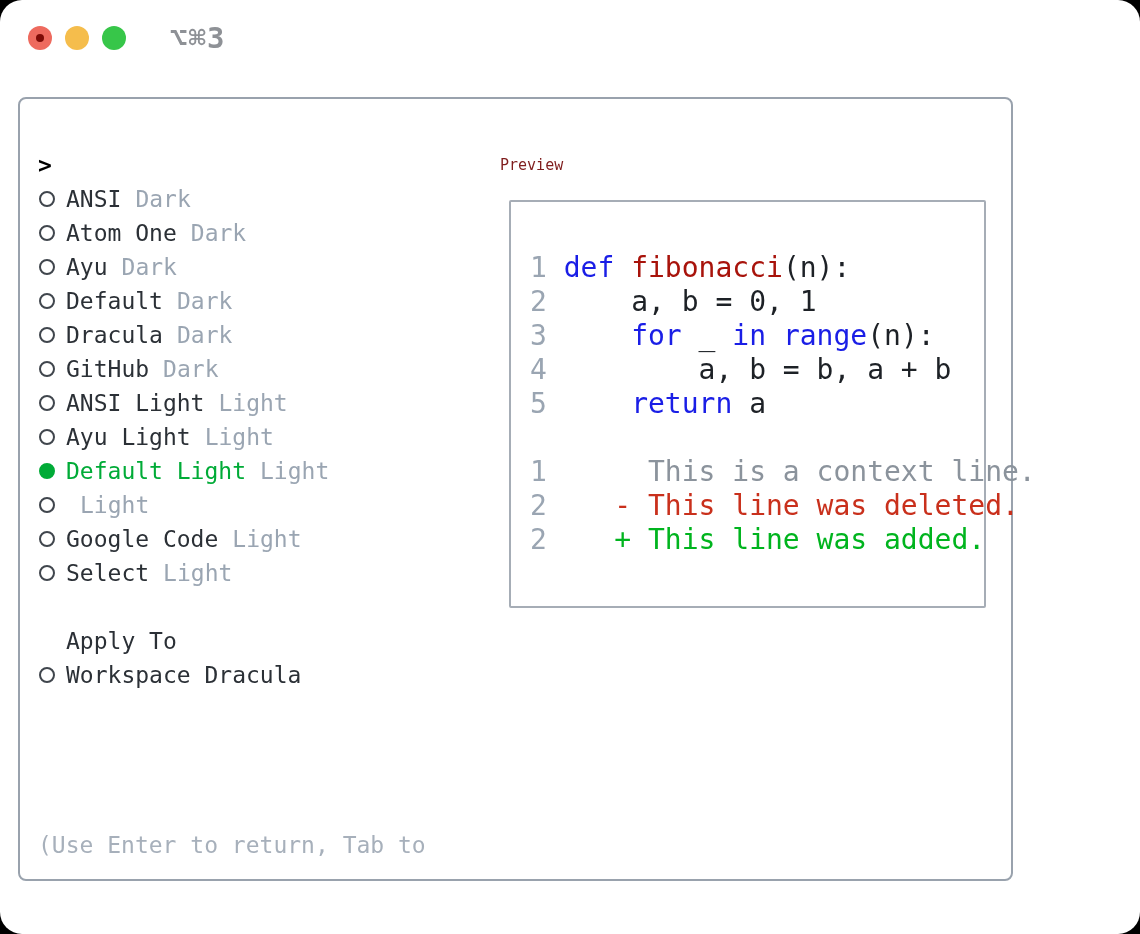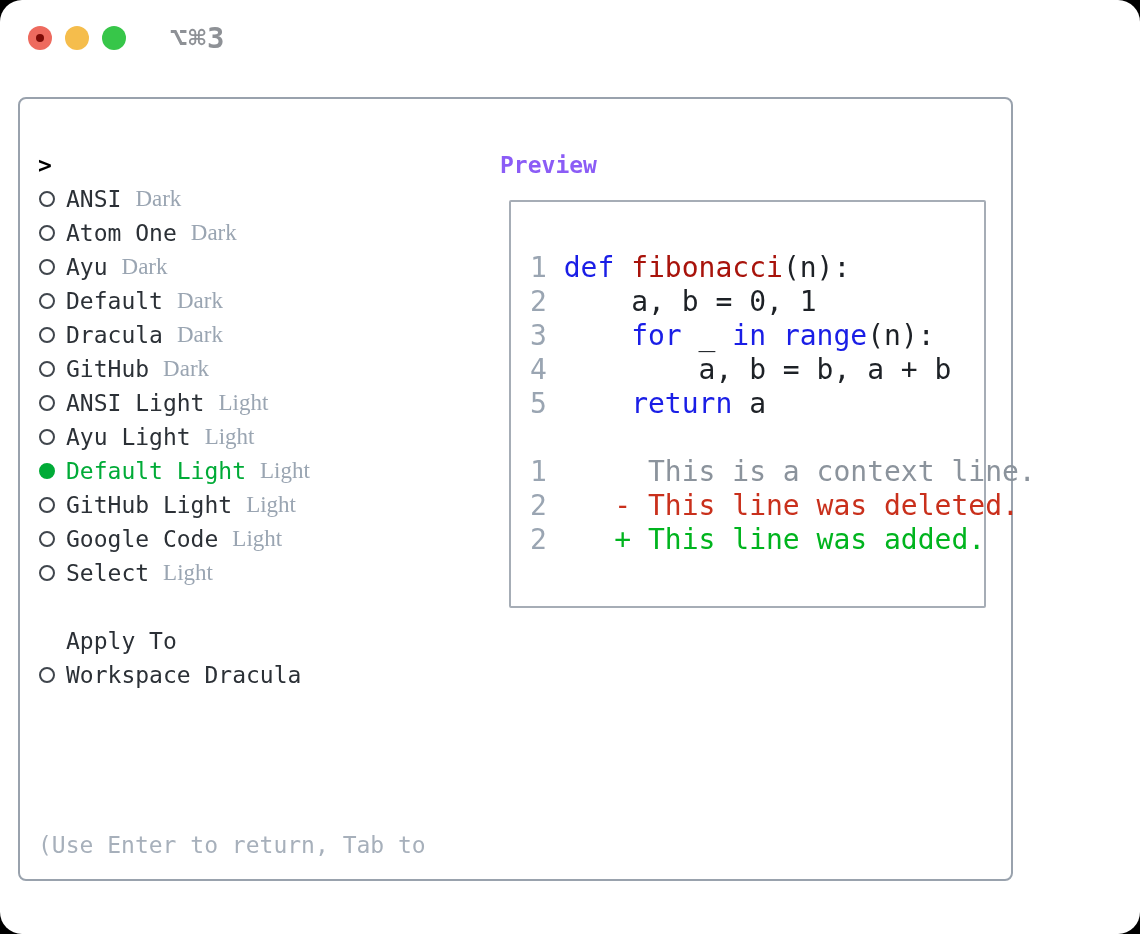--- a/index.html
+++ b/index.html
@@ -37,31 +37,31 @@
   }
   
   .left-list{position:absolute;left:38px;top:148px;font-size:23px;}
   .row{display:flex;align-items:center;height:34px;white-space:pre;}
   .marker{width:28px;display:flex;align-items:center;flex:none;}
   .prompt{color:#000;font-weight:bold;font-size:23px;}
   .radio{width:12px;height:12px;border-radius:50%;border:2px solid #40464d;box-sizing:content-box;margin-left:1px;}
   .radio.filled{background:var(--accent-green);border-color:var(--accent-green);}
   .title-row .label{color:#000;font-weight:bold;}
   .label{color:var(--label);}
-  .suffix{color:var(--muted);margin-left:14px;font-family:Liberation Serif, serif;}
+  .suffix{color:var(--muted);margin-left:14px;}
   .row.selected .label{color:var(--accent-green);}
   .gap{height:34px;}
   .hint{
     position:absolute;left:38px;top:760px;font-size:23px;line-height:34px;
     color:#a7b0bb;white-space:pre;
   }
   
   .preview-title{
     position:absolute;left:500px;top:148px;height:34px;line-height:34px;
-    font-size:23px;font-weight:bold;color:#8b5cf6;
+    font-size:15px;font-weight:normal;color:#7f1d1d;
   }
   .previewbox{
     position:absolute;left:509px;top:200px;width:477px;height:408px;
     border:2px solid #a6adb6;border-radius:2px;box-sizing:border-box;background:#fff;
   }
   .code{
     position:absolute;left:530px;top:251px;font-size:28px;line-height:34px;white-space:pre;
   }
   .cline{height:34px;}
   .lnum{color:var(--muted);}
@@ -91,21 +91,21 @@
     <div id="theme-list">
         <div class="row"><span class="marker"><span class="radio"></span></span><span class="label">ANSI</span><span class="suffix">Dark</span></div>
         <div class="row"><span class="marker"><span class="radio"></span></span><span class="label">Atom One</span><span class="suffix">Dark</span></div>
         <div class="row"><span class="marker"><span class="radio"></span></span><span class="label">Ayu</span><span class="suffix">Dark</span></div>
         <div class="row"><span class="marker"><span class="radio"></span></span><span class="label">Default</span><span class="suffix">Dark</span></div>
         <div class="row"><span class="marker"><span class="radio"></span></span><span class="label">Dracula</span><span class="suffix">Dark</span></div>
         <div class="row"><span class="marker"><span class="radio"></span></span><span class="label">GitHub</span><span class="suffix">Dark</span></div>
         <div class="row"><span class="marker"><span class="radio"></span></span><span class="label">ANSI Light</span><span class="suffix">Light</span></div>
         <div class="row"><span class="marker"><span class="radio"></span></span><span class="label">Ayu Light</span><span class="suffix">Light</span></div>
         <div class="row selected"><span class="marker"><span class="radio filled"></span></span><span class="label">Default Light</span><span class="suffix">Light</span></div>
-        <div class="row"><span class="marker"><span class="radio"></span></span><span class="label">GitHub Light</span><span class="suffix">Light</span></div>
+        <div class="row"><span class="marker"><span class="radio"></span></span><span class="suffix">Light</span></div>
         <div class="row"><span class="marker"><span class="radio"></span></span><span class="label">Google Code</span><span class="suffix">Light</span></div>
         <div class="row"><span class="marker"><span class="radio"></span></span><span class="label">Select</span><span class="suffix">Light</span></div>
       </div>
     <div class="gap"></div>
     <div class="row">
       <span class="marker"></span>
       <span class="label">Apply To</span>
     </div>
     <div id="apply-list">
         <div class="row"><span class="marker"><span class="radio"></span></span><span class="label">Workspace Dracula</span></div>

